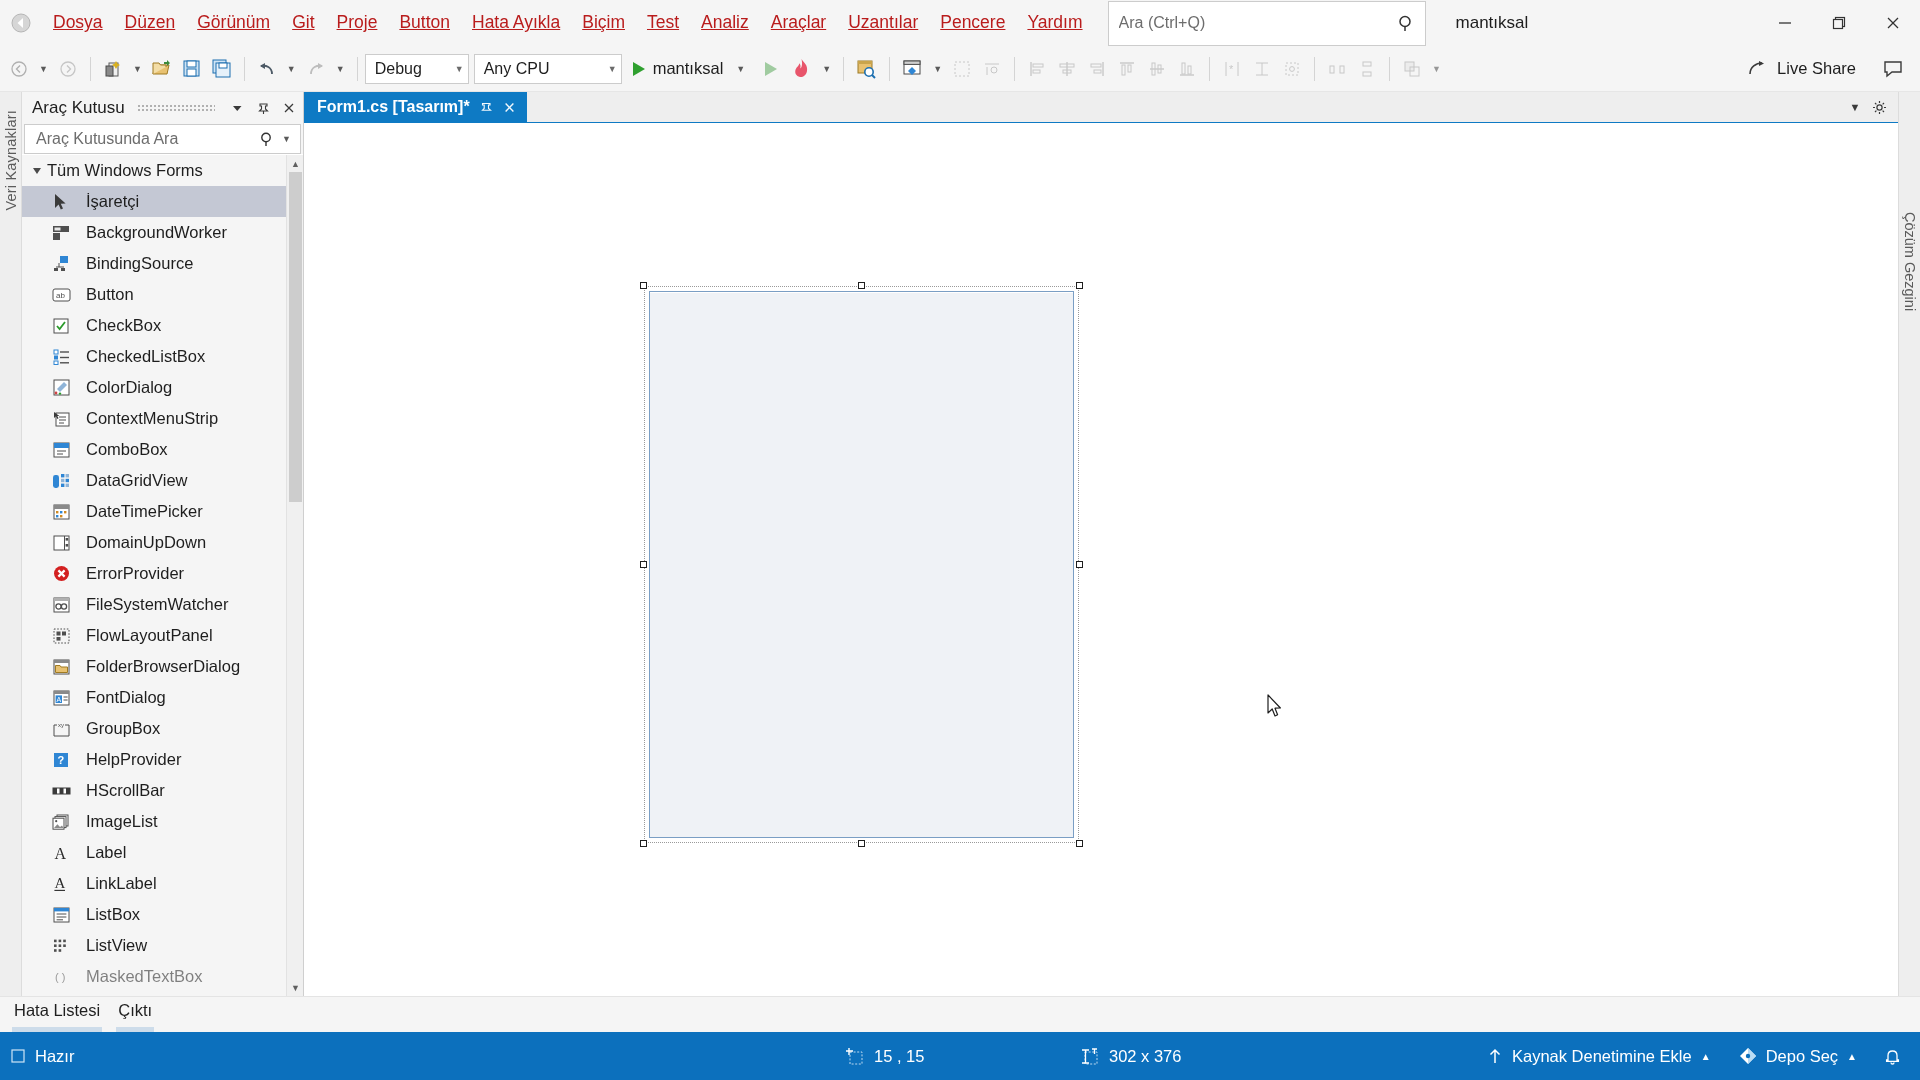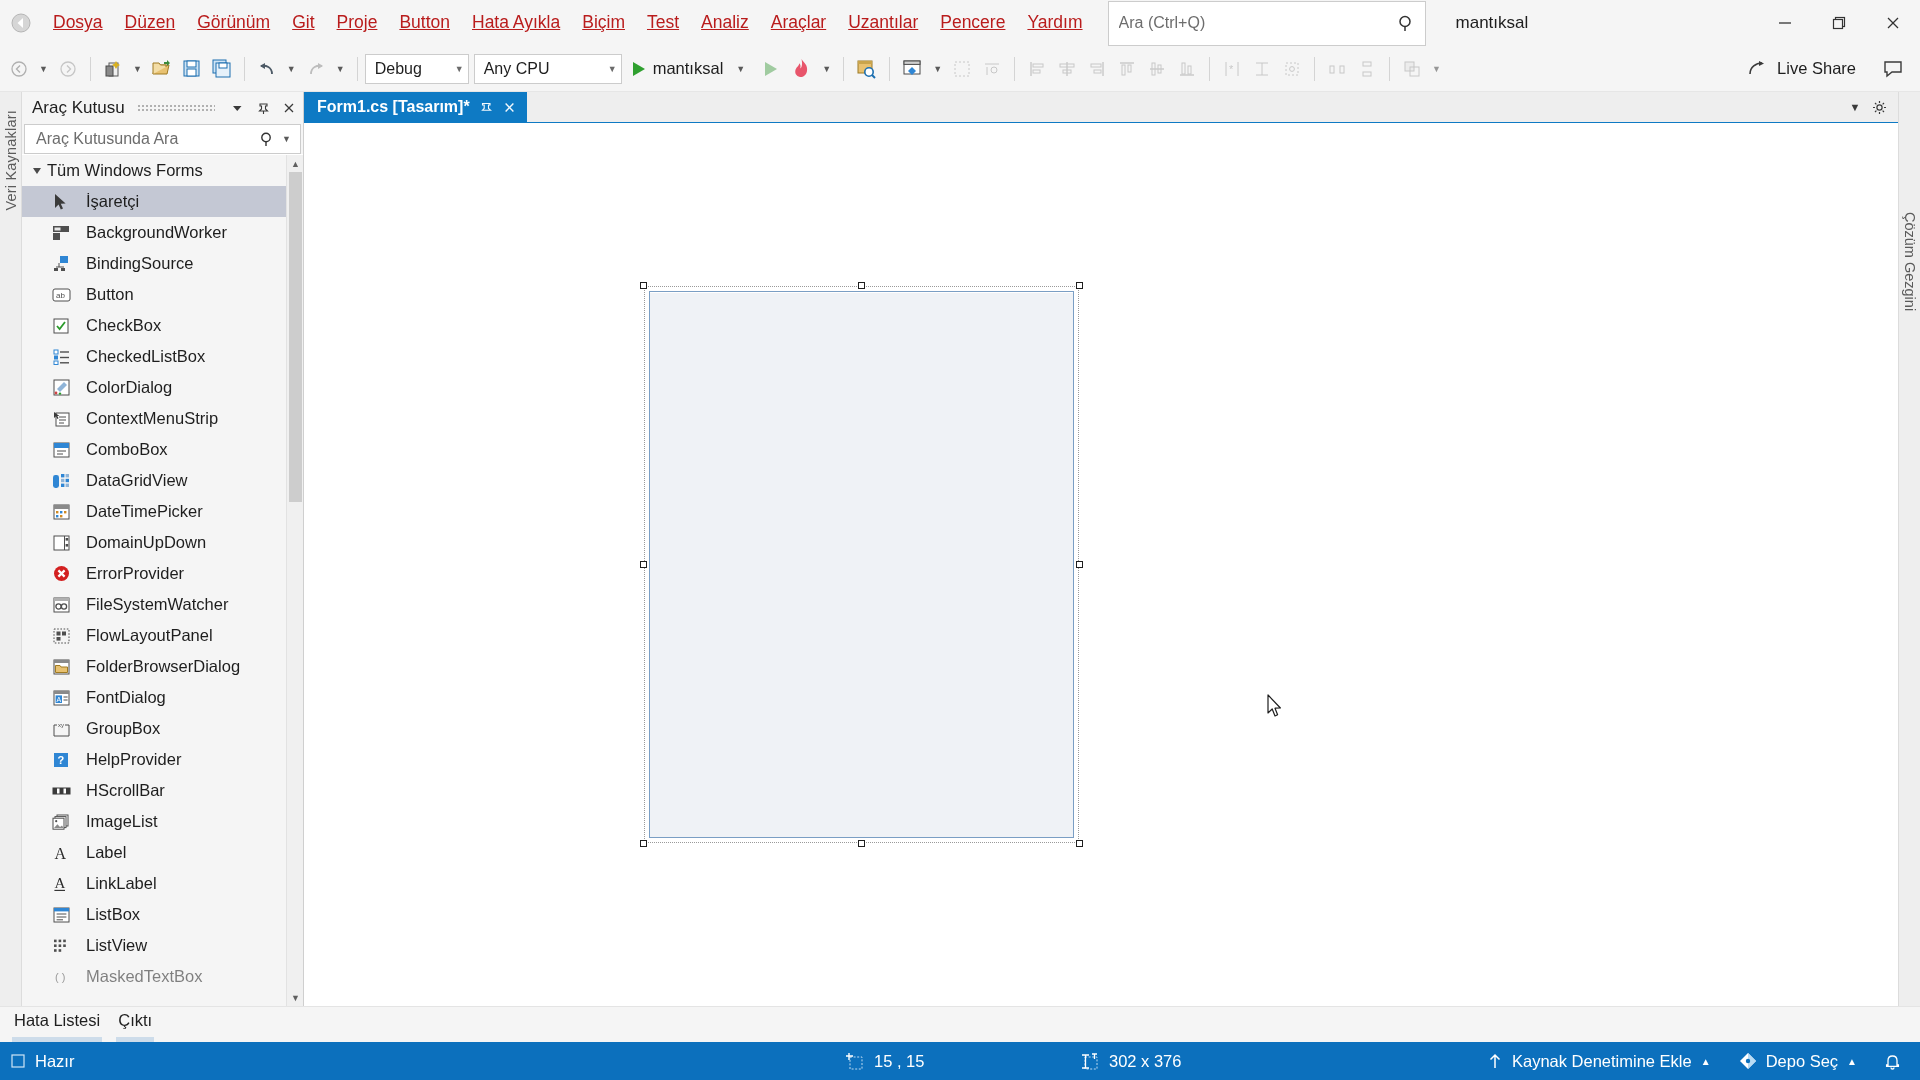--- a/index.html
+++ b/index.html
@@ -412,21 +412,21 @@
   }
   .btab {
     display: flex; flex-direction: column; align-items: center;
     padding-top: 4px;
   }
   .btab-label { font-size: 16.5px; color: #1e1e1e; padding: 0 2px; }
   .btab-underline { height: 7px; width: 100%; background: #cddcea; margin-top: 7px; }
 
   
   .statusbar {
-    height: 38px;
+    height: 48px;
     flex: 0 0 auto;
     background: #0c70bd;
     display: flex; align-items: center;
     color: #ffffff;
     font-size: 16.5px;
     position: relative;
     padding-left: 4px;
     gap: 10px;
   }
   .sb-ready {

